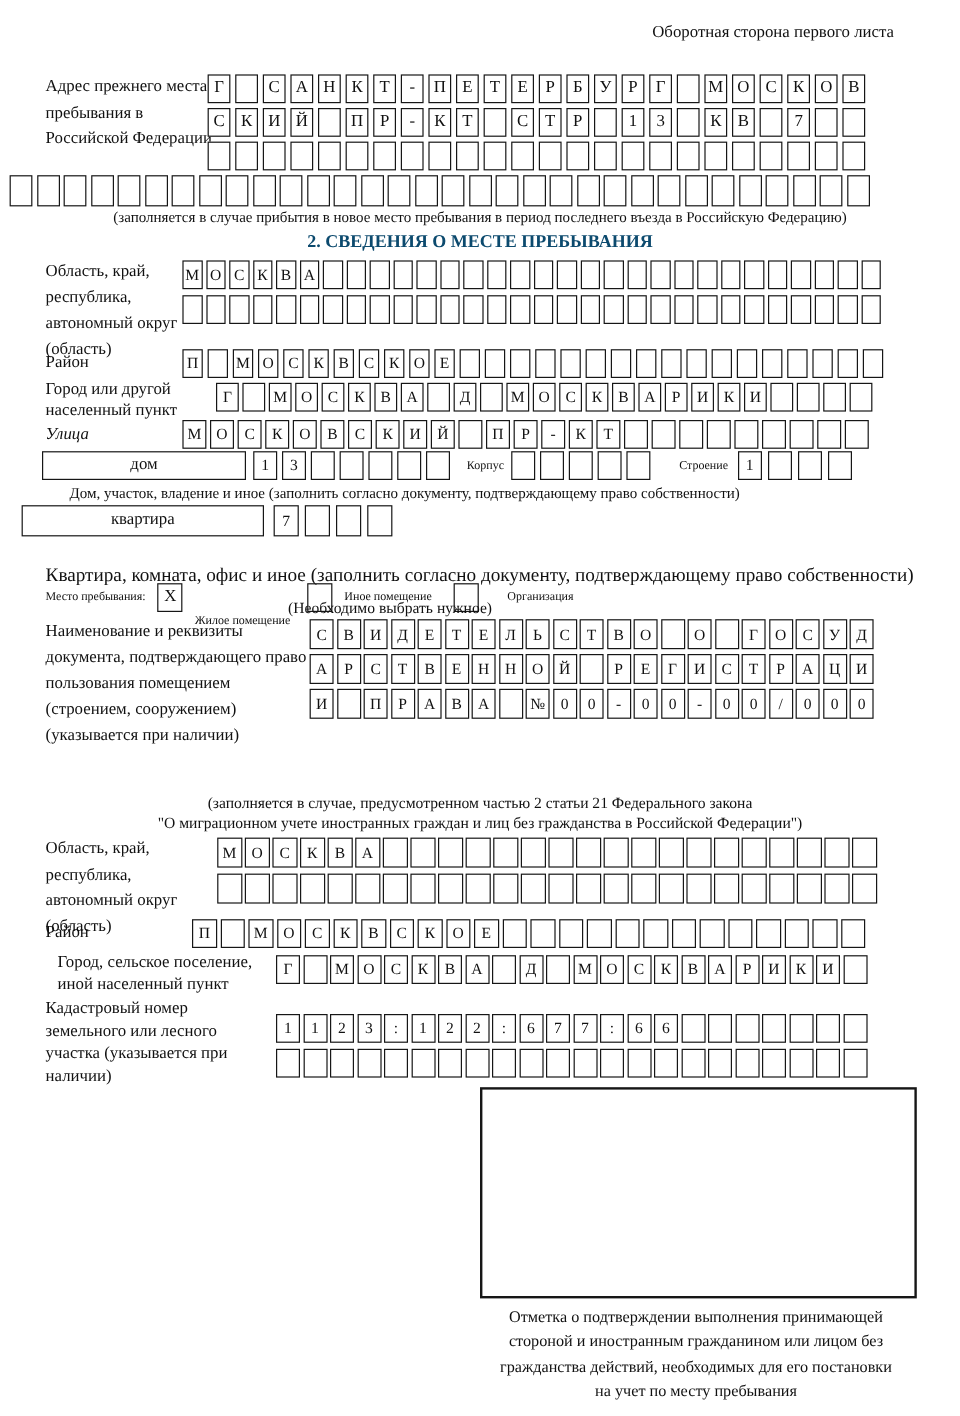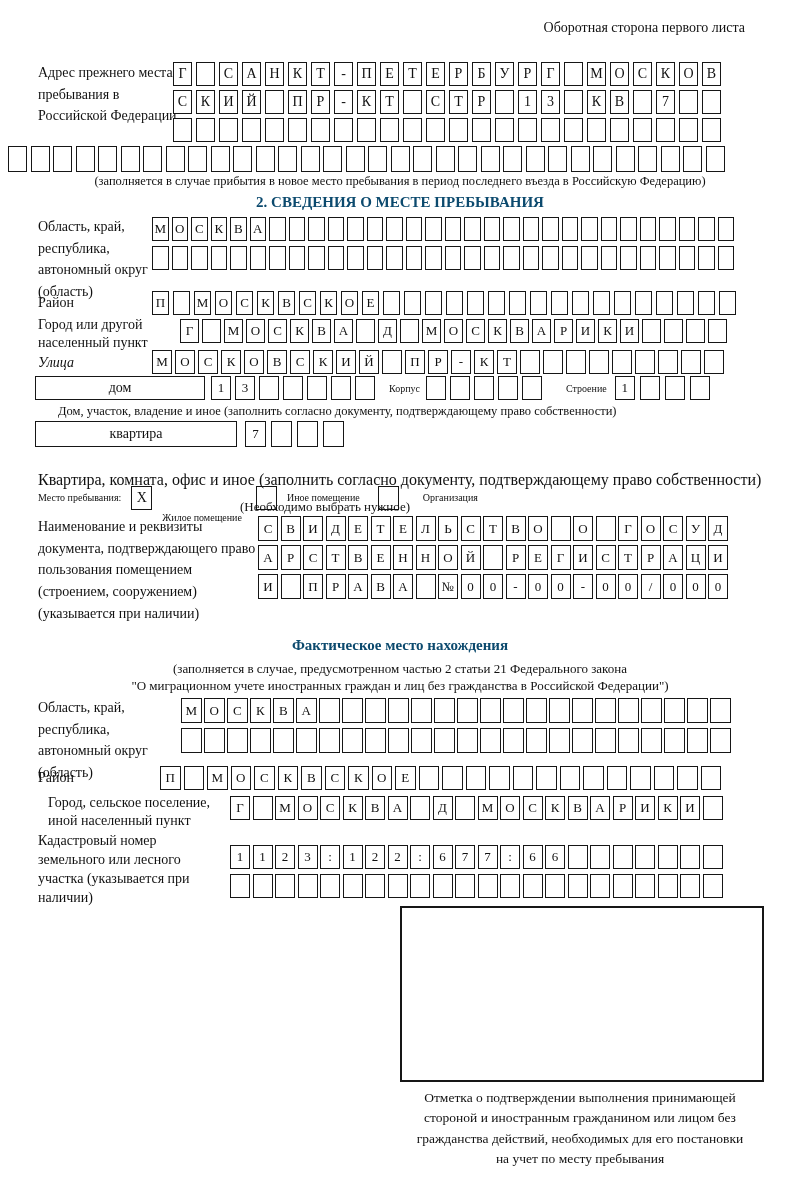--- a/index.html
+++ b/index.html
@@ -347,21 +347,21 @@
     <div class="inline-label" style="margin-left:24px;">Строение</div>
     <div class="cellrow sz-dom g5" style="position:static; margin-left:8px;">
         <span class="cell filled">1</span>
         <span class="cell"></span>
         <span class="cell"></span>
         <span class="cell"></span>
       </div>
   </div>
   <div class="lbl" style="left:38px; top:402px; font-size:12.5px;margin-left:20px;">Дом, участок, владение и иное (заполнить согласно документу, подтверждающему право собственности)</div>
 
-  <div class="flexrow" style="left:35px; top:421px;">
+  <div class="flexrow" style="left:18px; top:421px;">
     <div class="wide-box" style="width:200px; height:24px;">квартира</div>
     <div class="cellrow sz-kv g5" style="position:static; margin-left:8px;">
         <span class="cell filled">7</span>
         <span class="cell"></span>
         <span class="cell"></span>
         <span class="cell"></span>
       </div>
   </div>
   <div class="lbl" style="left:38px; top:468px; font-size:16px;">Квартира, комната, офис и иное (заполнить согласно документу, подтверждающему право собственности)</div>
 
@@ -440,21 +440,20 @@
       <span class="cell filled">0</span>
       <span class="cell filled">-</span>
       <span class="cell filled">0</span>
       <span class="cell filled">0</span>
       <span class="cell filled">/</span>
       <span class="cell filled">0</span>
       <span class="cell filled">0</span>
       <span class="cell filled">0</span>
     </div>
 
-  <div class="title" style="top:637px;">Фактическое место нахождения</div>
   <div class="caption" style="top:661px; font-size:13px;">(заполняется в случае, предусмотренном частью 2 статьи 21 Федерального закона</div>
   <div class="caption" style="top:678px; font-size:13px;">"О миграционном учете иностранных граждан и лиц без гражданства в Российской Федерации")</div>
 
   <div class="lbl" style="left:38px; top:697px; width:128px;">Область, край, республика, автономный округ (область)</div>
   <div class="cellrow sz-fa g25" style="left:181px; top:698px;">
       <span class="cell filled">М</span>
       <span class="cell filled">О</span>
       <span class="cell filled">С</span>
       <span class="cell filled">К</span>
       <span class="cell filled">В</span>

